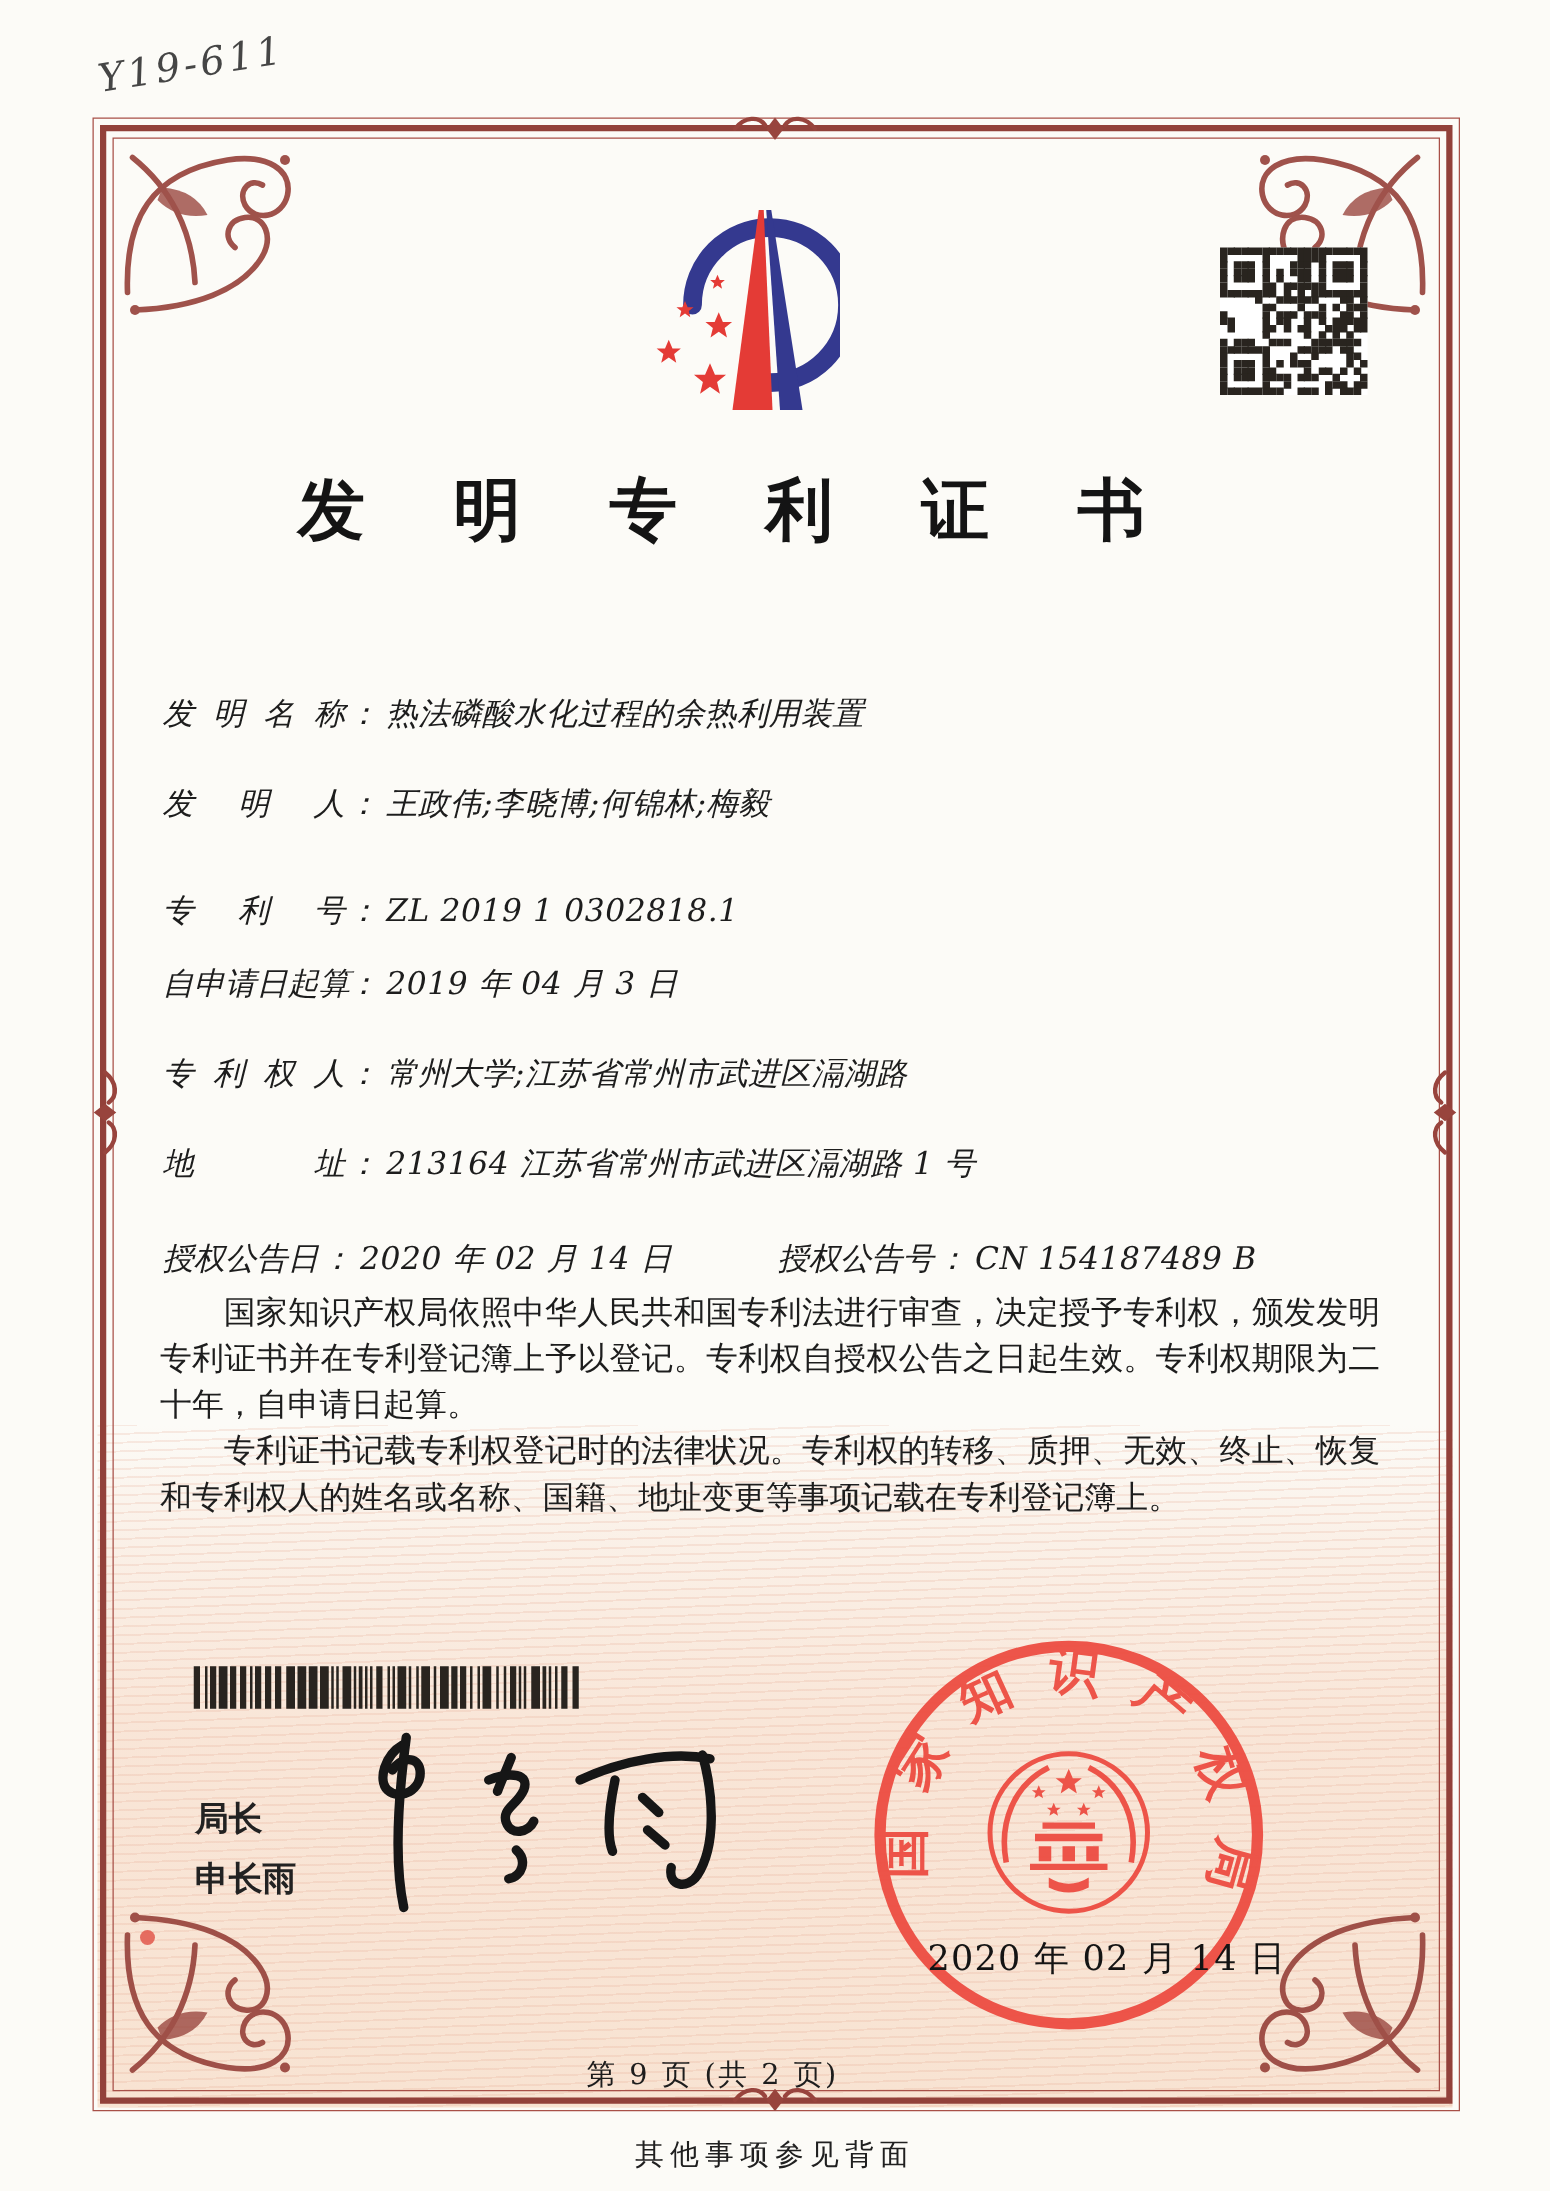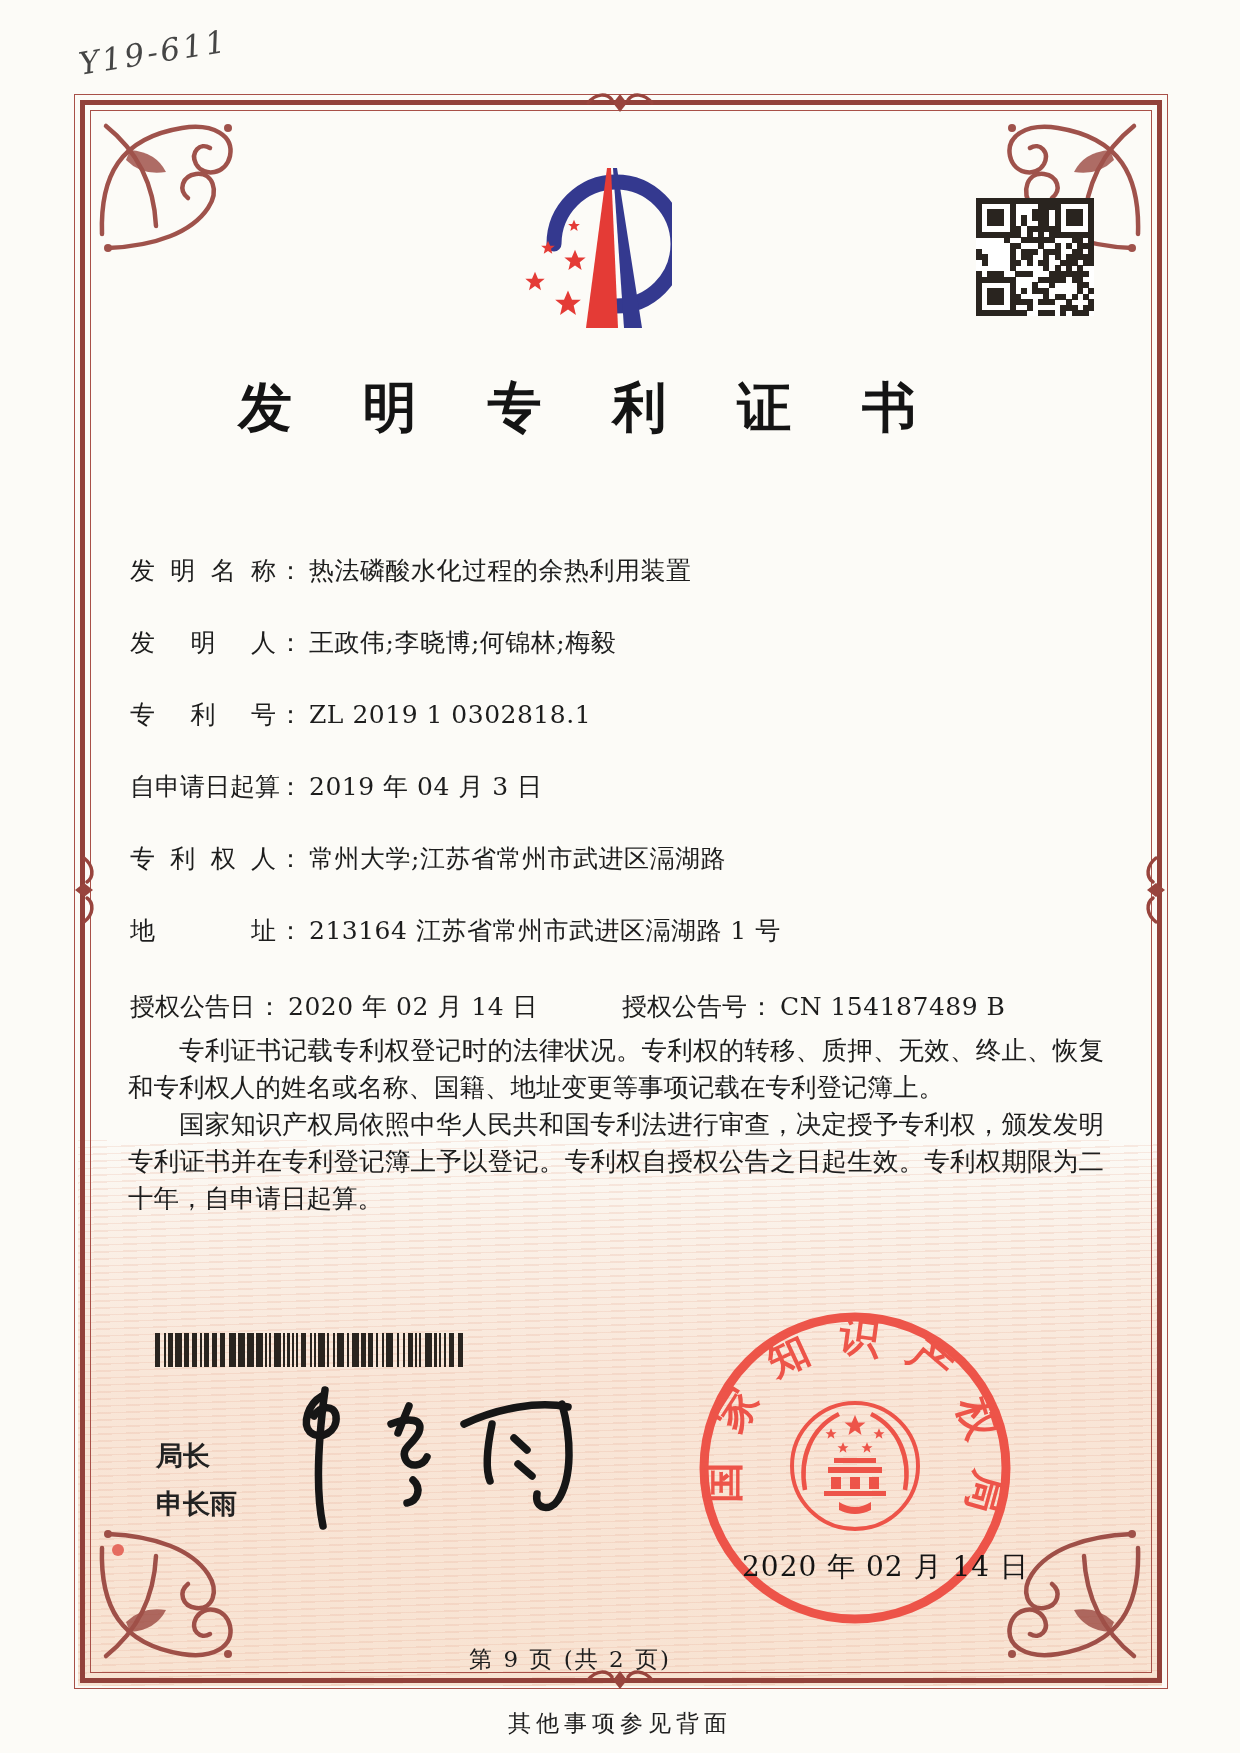--- a/index.html
+++ b/index.html
@@ -33,25 +33,25 @@
   .logo{position:absolute;left:512px;top:158px;}
   .qr{position:absolute;left:976px;top:198px;width:118px;height:118px;background:#fff;}
   .qr .m{position:absolute;background:#29241f;}
   
   .title{
     position:absolute;left:0;top:372px;width:1180px;text-align:center;
     font-size:54px;font-weight:bold;letter-spacing:26px;color:#141414;
   }
   
   .fields{position:absolute;left:130px;top:544px;width:990px;font-size:25px;}
-  .row{position:absolute;left:0;white-space:nowrap;}
+  .row{position:absolute;left:0;white-space:nowrap;font-style:italic;}
   .row .lab{display:inline-block;width:146px;text-align:justify;text-align-last:justify;vertical-align:bottom;}
   .row .colon{display:inline-block;margin:0 6px 0 2px;}
   .row .val{letter-spacing:.5px;}
-  .r0{top:10px}.r1{top:82px}.r2{top:154px}.r3{top:226px}.r4{top:298px}.r5{top:370px}.r6{top:446px}
+  .r0{top:10px}.r1{top:82px}.r2{top:168px}.r3{top:226px}.r4{top:298px}.r5{top:370px}.r6{top:446px}
   .grant-no-cell{position:absolute;left:492px;top:0;white-space:nowrap;}
   
   .legal{position:absolute;left:128px;top:1032px;width:976px;font-size:25.5px;line-height:37px;text-align:justify;}
   .legal p{margin:0;text-indent:2em;}
   
   .barcode{position:absolute;left:155px;top:1333px;width:312px;height:34px;}
   .barcode .b{position:absolute;top:0;height:100%;background:#29241f;}
   
   .director{position:absolute;left:156px;top:1432px;font-family:"DejaVu Sans",sans-serif;
     font-weight:bold;font-size:27px;color:#222;line-height:48px;}
@@ -390,22 +390,22 @@
     </div>
     <div class="row r6">
       <span>授权公告日</span><span class="colon">：</span><span class="val">2020 年 02 月 14 日</span>
       <span class="grant-no-cell">
         <span>授权公告号</span><span class="colon">：</span><span class="val">CN 154187489 B</span>
       </span>
     </div>
   </div>
 
   <div class="legal">
+    <p>国家知识产权局依照中华人民共和国专利法进行审查，决定授予专利权，颁发发明专利证书并在专利登记簿上予以登记。专利权自授权公告之日起生效。专利权期限为二十年，自申请日起算。</p>
     <p>专利证书记载专利权登记时的法律状况。专利权的转移、质押、无效、终止、恢复和专利权人的姓名或名称、国籍、地址变更等事项记载在专利登记簿上。</p>
-    <p>国家知识产权局依照中华人民共和国专利法进行审查，决定授予专利权，颁发发明专利证书并在专利登记簿上予以登记。专利权自授权公告之日起生效。专利权期限为二十年，自申请日起算。</p>
   </div>
 
   <div class="barcode" id="barcode">
       <div class="b" style="left: 0px; width: 5px;"></div>
       <div class="b" style="left: 9px; width: 2px;"></div>
       <div class="b" style="left: 13px; width: 5px;"></div>
       <div class="b" style="left: 20px; width: 7px;"></div>
       <div class="b" style="left: 29px; width: 5px;"></div>
       <div class="b" style="left: 37px; width: 5px;"></div>
       <div class="b" style="left: 45px; width: 2px;"></div>

